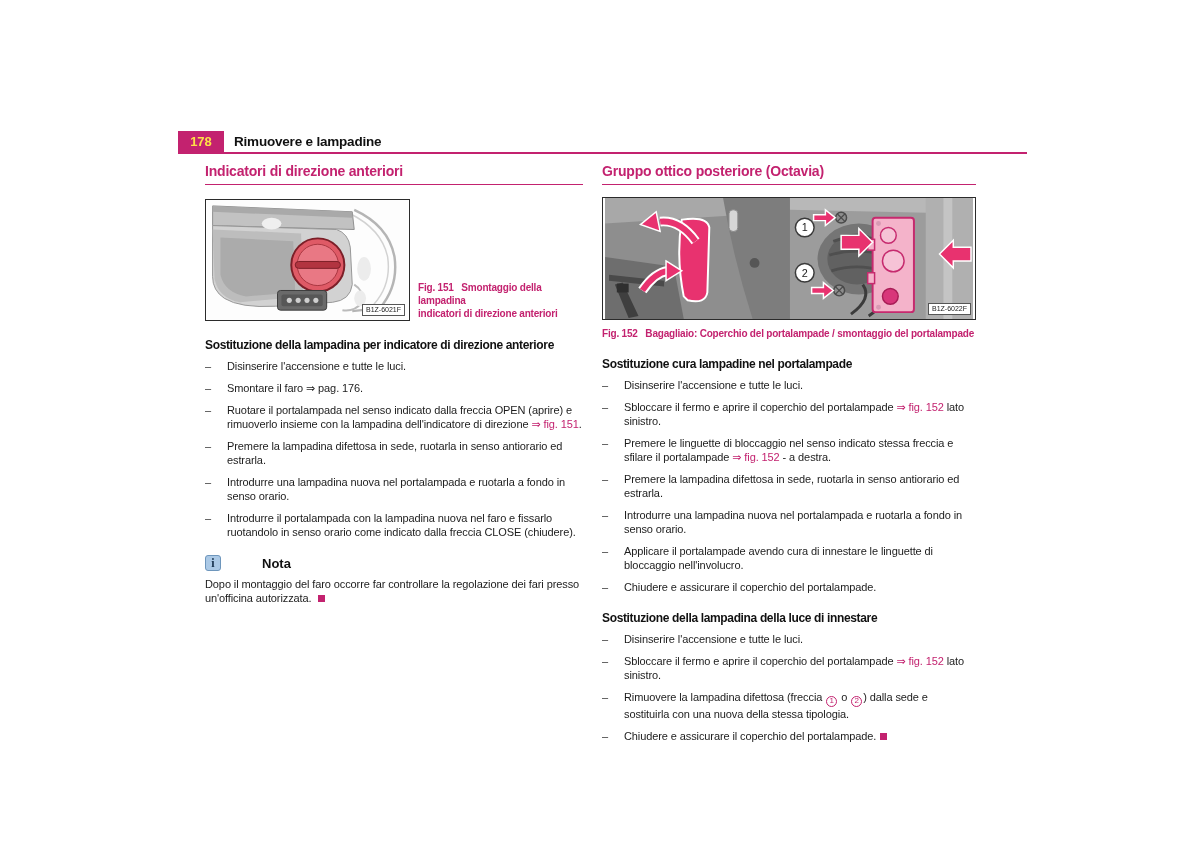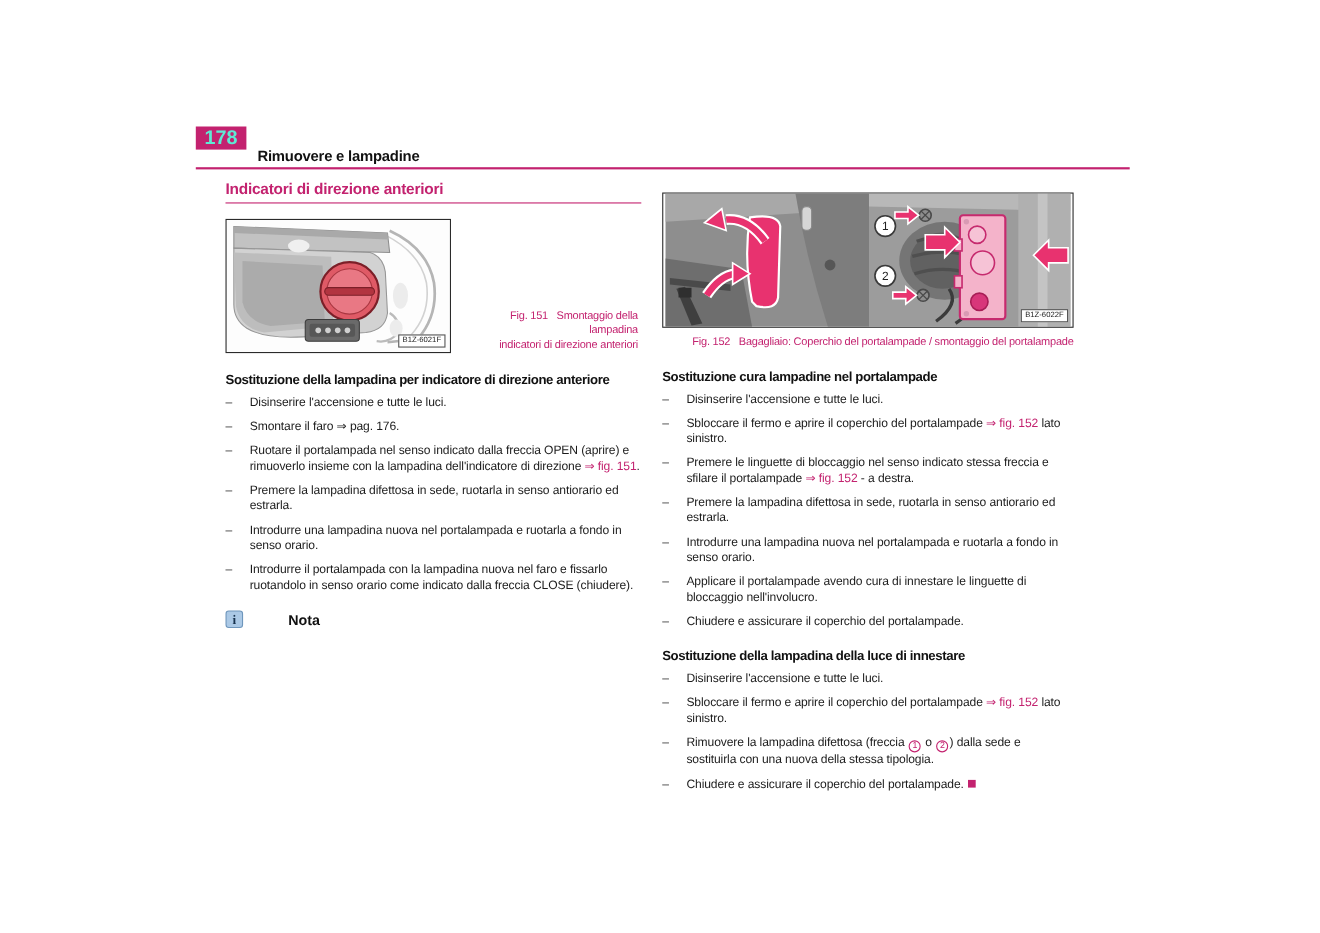--- a/index.html
+++ b/index.html
@@ -10,22 +10,22 @@
     --note-blue-bg:#ABC9E6;
     --note-blue-br:#6E96BC;
     --ink:#1c1c1c;
   }
   *{margin:0;padding:0;box-sizing:border-box;}
   html,body{width:1200px;height:848px;background:#ffffff;overflow:hidden;
     font-family:"Liberation Sans",sans-serif;color:var(--ink);}
   .page{position:relative;width:1200px;height:848px;background:#fff;}
 
   
-  .hdr-num{position:absolute;left:178px;top:115px;width:46px;height:21px;
-    background:var(--mag);color:#5eead4;font-weight:bold;font-size:18px;
+  .hdr-num{position:absolute;left:178px;top:131px;width:46px;height:21px;
+    background:var(--mag);color:#fde047;font-weight:bold;font-size:13px;
     display:flex;align-items:center;justify-content:center;}
   .hdr-title{position:absolute;left:234px;top:134px;font-size:13.5px;font-weight:bold;color:#111;letter-spacing:-0.2px;}
   .hdr-rule{position:absolute;left:178px;top:152px;width:849px;height:2px;background:var(--mag);}
 
   
   .col{position:absolute;top:163px;}
   .col-left{left:205px;width:378px;}
   .col-right{left:602px;width:374px;}
 
   h2.sec{font-size:14px;font-weight:bold;color:var(--mag);letter-spacing:-0.2px;
@@ -33,21 +33,21 @@
   h3.sub{font-size:12px;font-weight:bold;color:#111;letter-spacing:-0.35px;white-space:nowrap;margin-top:17px;}
 
   
   .figrow{display:flex;align-items:flex-end;margin-top:14px;}
   .figbox{position:relative;border:1px solid #2b2b2b;background:#fff;flex:none;}
   .figbox svg{display:block;}
   .fig151{width:205px;height:122px;}
   .fig152{width:374px;height:123px;margin-top:12px;}
   .figlabel{position:absolute;right:4px;bottom:4px;background:#fff;border:1px solid #555;
     font-size:7px;letter-spacing:0;padding:1px 3px;color:#222;line-height:1.1;}
-  .caption{font-size:10px;font-weight:normal;color:var(--mag);line-height:13px;letter-spacing:-0.2px;text-align:right;}
+  .caption{font-size:10px;font-weight:bold;color:var(--mag);line-height:13px;letter-spacing:-0.2px;}
   .cap-left{padding-left:8px;padding-bottom:1px;width:170px;}
   .cap-right{margin-top:7px;white-space:nowrap;}
 
   
   .blist{margin-top:7px;}
   .bullet{display:flex;font-size:11px;line-height:14px;letter-spacing:-0.1px;margin-bottom:8px;}
   .bullet .dash{flex:none;width:22px;color:#333;}
   .bullet .btxt{flex:1;}
   .b{font-weight:normal;}
   .m{color:var(--mag);}
@@ -134,23 +134,25 @@
         <div class="bullet">
           <span class="dash">–</span>
           <div class="btxt"><span>Introdurre il portalampada con la lampadina nuova nel faro e fissarlo ruotandolo in senso orario come indicato dalla freccia </span><span class="b">CLOSE (chiudere)</span><span>.</span></div>
         </div>
       </div>
 
     <div class="noterow">
       <div class="noteicon">i</div>
       <div class="notetitle">Nota</div>
     </div>
+    <div class="notetext"><span>Dopo il montaggio del faro occorre far controllare la regolazione dei fari presso un'officina autorizzata.</span> <span class="endsq"></span> </div>
   </div>
 
   <div class="col col-right">
+    <h2 class="sec">Gruppo ottico posteriore (Octavia)</h2>
 
     <div class="figbox fig152">
       <svg viewBox="0 0 374 123" width="372" height="121">
         <rect width="374" height="123" fill="#8e8e8e"></rect>
         <path d="M0 0 L188 0 L188 14 L0 26 Z" fill="#a8a8a8"></path>
         <path d="M120 0 L188 0 L188 123 L150 123 Q130 60 120 0 Z" fill="#7d7d7d"></path>
         <path d="M0 60 L70 70 L80 123 L0 123 Z" fill="#6e6e6e"></path>
         <rect x="126" y="12" width="9" height="22" rx="4" fill="#d6d6d6" stroke="#8a8a8a"></rect>
         <circle cx="152" cy="66" r="5" fill="#565656"></circle>
         <path d="M4 78 L60 84 L60 90 L4 84 Z" fill="#4a4a4a"></path>

